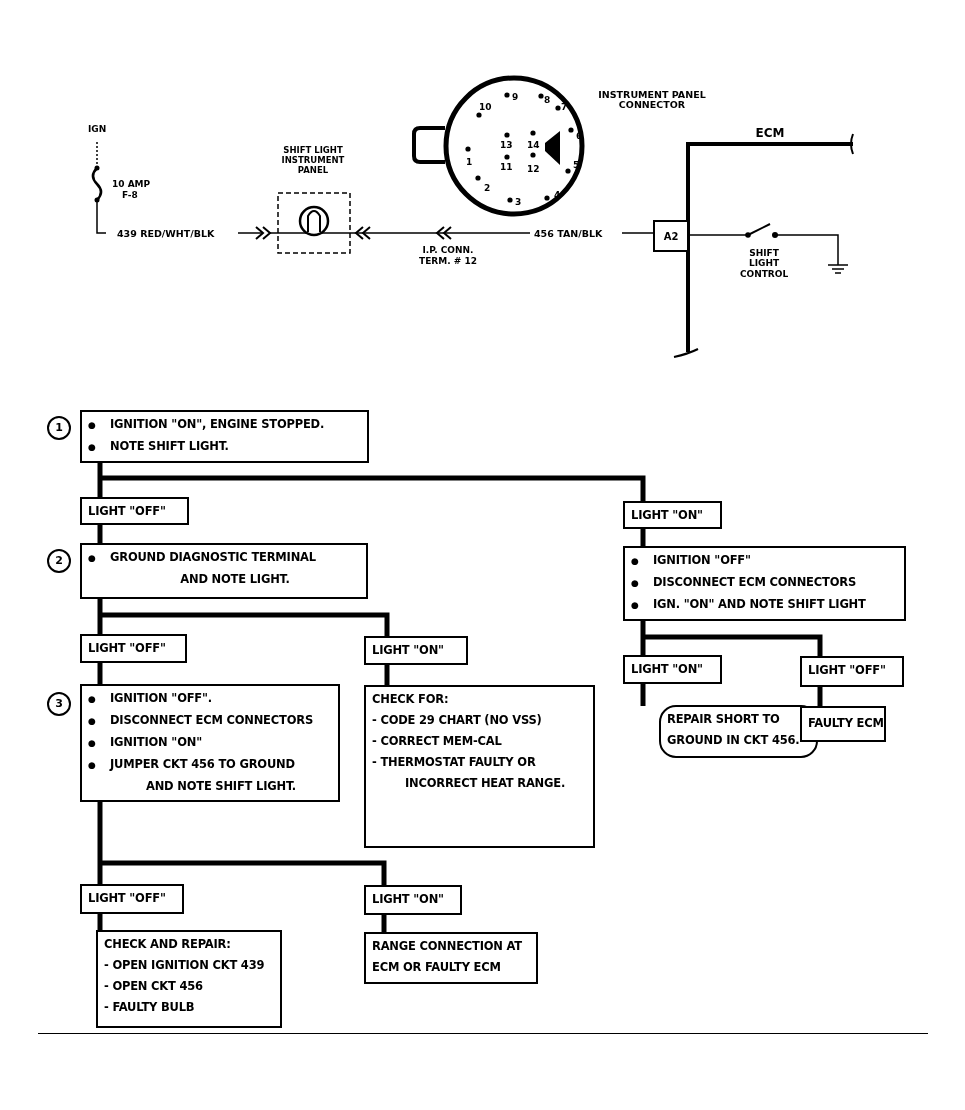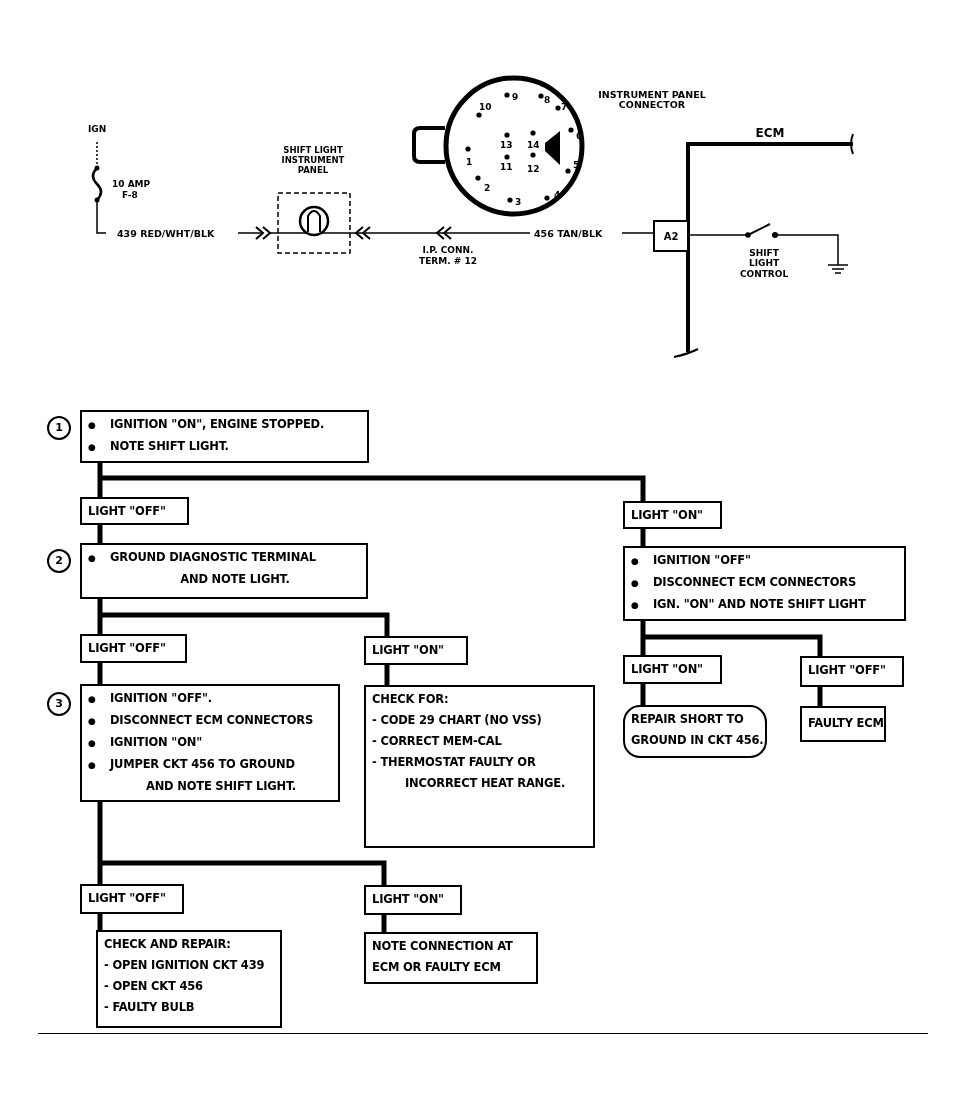--- a/index.html
+++ b/index.html
@@ -149,21 +149,21 @@
   <span class="row ind">AND NOTE LIGHT.</span>
 </div>
 
 <div class="box" style="left:623px;top:546px;width:283px;height:75px;">
   <span class="row"><span class="bul"></span><span>IGNITION "OFF"</span></span>
   <span class="row"><span class="bul"></span><span>DISCONNECT ECM  CONNECTORS</span></span>
   <span class="row"><span class="bul"></span><span>IGN. "ON" AND NOTE SHIFT LIGHT</span></span>
 </div>
 <div class="box" style="left:623px;top:655px;width:99px;height:29px;">LIGHT "ON"</div>
 <div class="box" style="left:800px;top:656px;width:104px;height:31px;">LIGHT "OFF"</div>
-<div class="box" style="left:623px;top:705px;width:144px;height:53px;border-radius:17px;">
+<div class="box" style="left:659px;top:705px;width:159px;height:53px;border-radius:17px;">
   <span class="row">REPAIR SHORT TO</span>
   <span class="row">GROUND IN CKT 456.</span>
 </div>
 <div class="box" style="left:800px;top:706px;width:86px;height:36px;line-height:26px;">FAULTY ECM</div>
 
 <div class="box" style="left:80px;top:634px;width:107px;height:29px;">LIGHT "OFF"</div>
 <div class="box" style="left:364px;top:636px;width:104px;height:29px;">LIGHT "ON"</div>
 <div class="box" style="left:364px;top:685px;width:231px;height:163px;">
   <span class="row">CHECK FOR:</span>
   <span class="row">- <span>CODE 29 CHART  (NO VSS)</span></span>
@@ -183,17 +183,17 @@
 
 <div class="box" style="left:80px;top:884px;width:104px;height:30px;">LIGHT "OFF"</div>
 <div class="box" style="left:364px;top:885px;width:98px;height:30px;">LIGHT "ON"</div>
 <div class="box" style="left:80px;top:930px;width:186px;height:98px;margin-left:16px;">
   <span class="row">CHECK AND REPAIR:</span>
   <span class="row">- <span>OPEN IGNITION CKT 439</span></span>
   <span class="row">- <span>OPEN CKT 456</span></span>
   <span class="row">- <span>FAULTY BULB</span></span>
 </div>
 <div class="box" style="left:364px;top:932px;width:174px;height:52px;">
-  <span class="row">NOTE CONNECTION AT</span>
+  <span class="row">RANGE CONNECTION AT</span>
   <span class="row">ECM OR FAULTY ECM</span>
 </div>
 
 <div class="rule"></div>
 
 </body></html>

